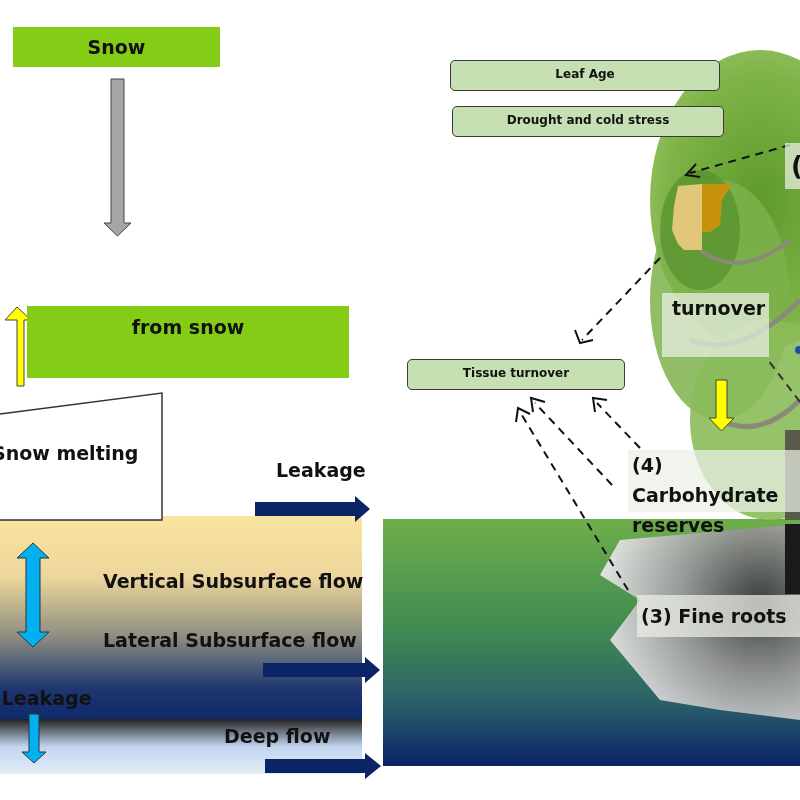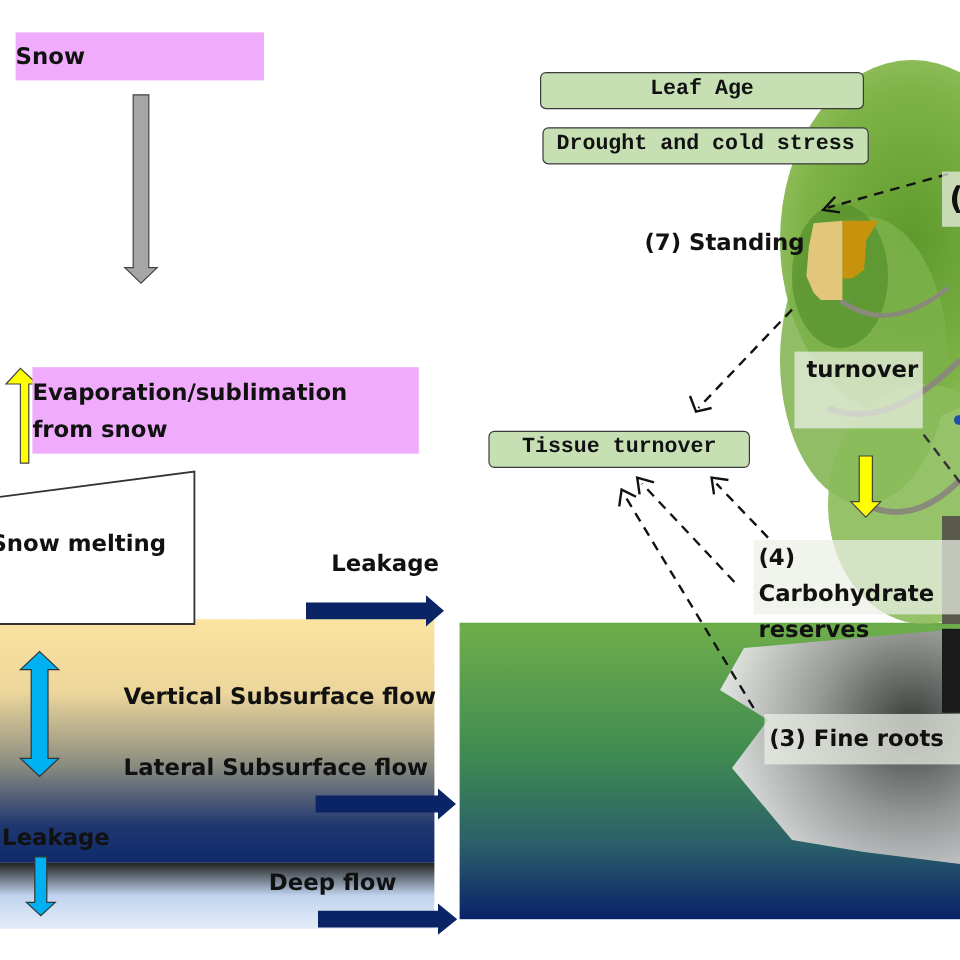--- a/index.html
+++ b/index.html
@@ -1,21 +1,21 @@
 <!DOCTYPE html>
 <html><head>
 <meta charset="utf-8">
 <style>
   html, body { margin:0; padding:0; background:#ffffff; }
   body { width:800px; height:800px; position:relative; overflow:hidden;
          font-family:"DejaVu Sans", sans-serif; font-weight:bold; color:#111; }
   .label { position:absolute; font-size:19px; line-height:30px; white-space:nowrap; }
-  .greybox { position:absolute; background:#f0abfc; }
+  .greybox { position:absolute; background:#84cc16; text-align:center; }
   .greenbox { position:absolute; background:#c6e0b4; border:1.5px solid #3a3a3a; border-radius:5px;
-              text-align:center; font-size:18px; line-height:26px;font-family:Liberation Mono, monospace; }
+              text-align:center; font-size:12px; line-height:26px; }
   .tag { position:absolute; background:rgba(235,240,230,0.72); font-size:19px; line-height:30px; padding:0 4px; }
   svg { position:absolute; left:0; top:0; }
 </style>
 </head>
 <body>
 
 <svg width="800" height="800">
   <defs>
     <linearGradient id="soilGrad" x1="0" y1="0" x2="0" y2="1">
       <stop offset="0" stop-color="#fbe3a0"></stop>
@@ -109,21 +109,20 @@
   </g>
 
   <circle cx="799" cy="350" r="4" fill="#1f4fa8"></circle>
 </svg>
 
 <div class="greybox" style="left:13px;top:27px;width:207px;height:40px;line-height:40px;font-size:19px;">
   <span>Snow</span>
 </div>
 
 <div class="greybox" style="left:27px;top:306px;width:322px;height:72px;font-size:19px;line-height:31px;padding-top:6px;box-sizing:border-box;">
-  <div>Evaporation/sublimation</div>
   <div>from snow</div>
 </div>
 
 <div class="label" style="left:-8px;top:438px;">Snow melting</div>
 <div class="label" style="left:276px;top:455px;">Leakage</div>
 <div class="label" style="left:67px;top:566px;margin-left:36px;">Vertical Subsurface flow</div>
 <div class="label" style="left:103px;top:625px;">Lateral Subsurface flow</div>
 <div class="label" style="left:-60px;top:683px;">Deep Leakage</div>
 <div class="label" style="left:224px;top:721px;">Deep flow</div>
 
@@ -131,21 +130,20 @@
   <span>Leaf Age</span>
 </div>
 <div class="greenbox" style="left:452px;top:106px;width:270px;height:29px;">
   <span>Drought and cold stress</span>
 </div>
 <div class="greenbox" style="left:407px;top:359px;width:216px;height:29px;">
   <span>Tissue turnover</span>
 </div>
 
 <div class="label" style="left:537px;top:187px;line-height:30px;">
-  <div>(7) Standing</div>
 </div>
 
 <div class="tag" style="left:662px;top:293px;height:64px;">
   <div style="padding-left:6px;">turnover</div>
 </div>
 
 <div class="tag" style="left:628px;top:450px;width:180px;height:62px;padding:0 0 0 4px;">
   <div>(4) Carbohydrate</div>
   <div>reserves</div>
 </div>

